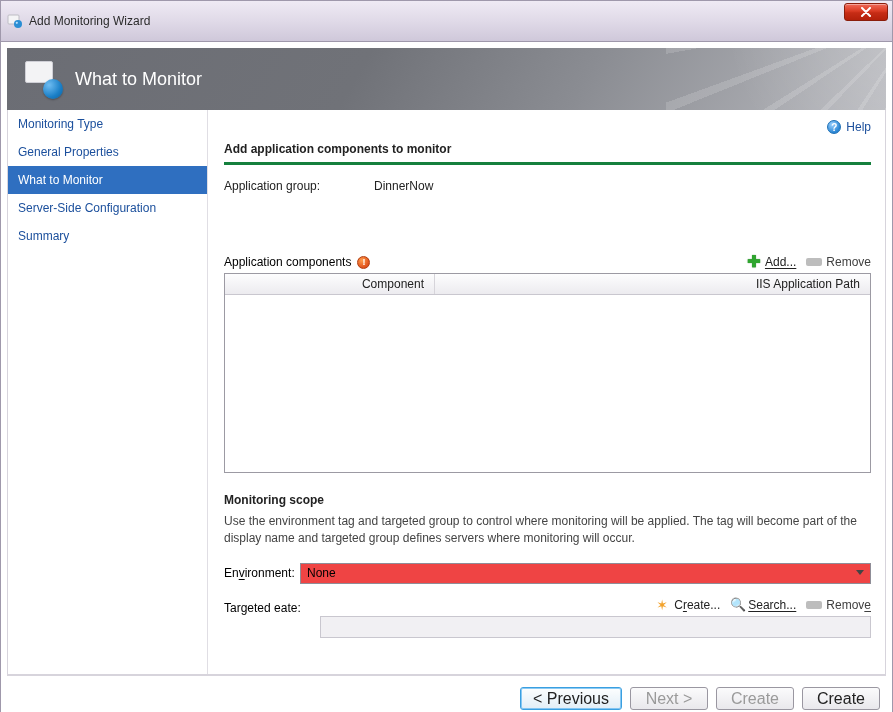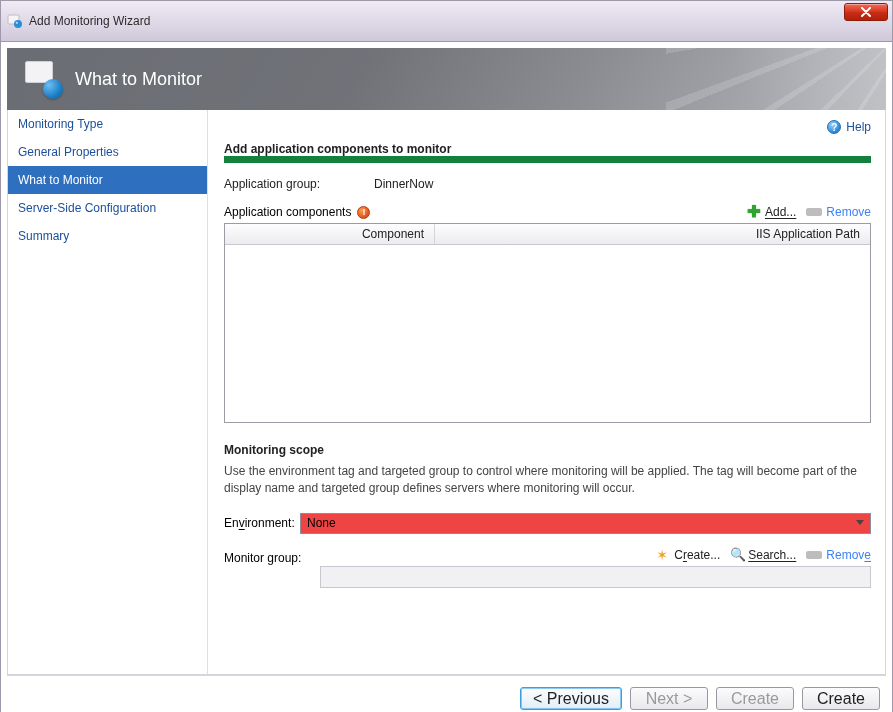--- a/index.html
+++ b/index.html
@@ -76,37 +76,37 @@
 
   .main { flex:1; display:flex; flex-direction:column; padding:10px 14px 4px 16px; min-width:0; }
   .help-link { align-self:flex-end; color:#1b4f9c; display:flex; align-items:center; gap:5px; cursor:pointer; margin-bottom:8px;}
   .help-icon {
     width:14px; height:14px; border-radius:50%;
     background: radial-gradient(circle at 35% 30%, #9bd1ff, #2a86d4 70%);
     color:#fff; font-size:10px; font-weight:bold; display:flex; align-items:center; justify-content:center;
     border:1px solid #1d6fb5;
   }
 
-  .section-heading { font-weight:bold; color:#222; border-bottom:7px solid #15803d; margin-bottom:14px; }
+  .section-heading { font-weight:bold; color:#222; border-bottom:3px solid #15803d; padding-bottom:6px; margin-bottom:14px; }
 
   .row { display:flex; align-items:center; margin-bottom:14px; }
   .row .label { width:150px; color:#222; }
   .row .value { color:#222; }
 
-  .comp-header-row { display:flex; align-items:center; margin-bottom:4px; }
+  .comp-header-row { display:flex; align-items:center; margin-bottom:4px;margin-top:48px; }
   .comp-header-row .left { display:flex; align-items:center; gap:6px; flex:1; }
   .warning-icon {
     width:13px; height:13px; border-radius:50%;
     background: radial-gradient(circle at 35% 30%, #ff9b4a, #e0521c 70%);
     border:1px solid #b13d10; color:#fff; font-size:9px; font-weight:bold;
     display:flex; align-items:center; justify-content:center;
   }
   .toolbar-right { display:flex; align-items:center; gap:10px; }
   .linkbtn { display:inline-flex; align-items:center; gap:4px; color:#222; cursor:pointer; }
-  .linkbtn.disabled { color:#3b82f6; cursor:default;justify-content:center; }
+  .linkbtn.disabled { color:#404040; cursor:default;justify-content:center; }
   .linkbtn .u { text-decoration: underline; text-underline-offset:2px;}
   .plus-icon {
     width:14px; height:14px; display:inline-flex; align-items:center; justify-content:center;
     color:#2fa52f; font-size:16px; font-weight:bold; line-height:1;
     text-shadow: 0 0 1px #1a6f1a;
   }
   .minus-icon {
     width:16px; height:8px; background:#bdbdbd; border-radius:2px; display:inline-block;
   }
   .spark-icon {
@@ -245,21 +245,21 @@
 
       <div class="env-row">
         <span class="lbl">En<span class="underline">v</span>ironment:</span>
         <div class="env-select">
           <span>None</span>
           <span class="caret"></span>
         </div>
       </div>
 
       <div style="display:flex; align-items:flex-start; gap:6px;">
-        <span style="width:90px; padding-top:3px;">Monitor group:</span>
+        <span style="width:90px; padding-top:3px;">Targeted eate:</span>
         <div style="flex:1;">
           <div class="group-toolbar">
             <span class="linkbtn">
               <span class="spark-icon">✶</span>
               <span>C<span class="underline">r</span>eate...</span>
             </span>
             <span class="linkbtn">
               <span class="search-icon">🔍</span>
               <span class="u">Search...</span>
             </span>

